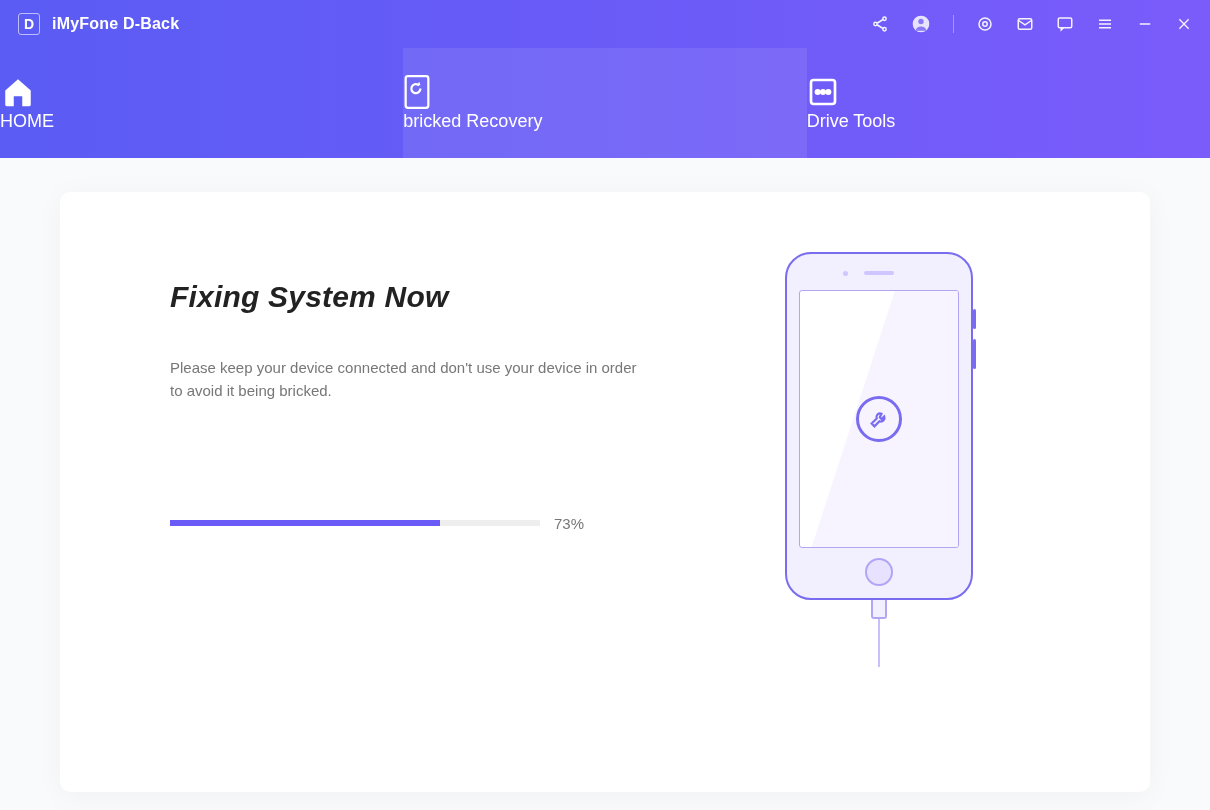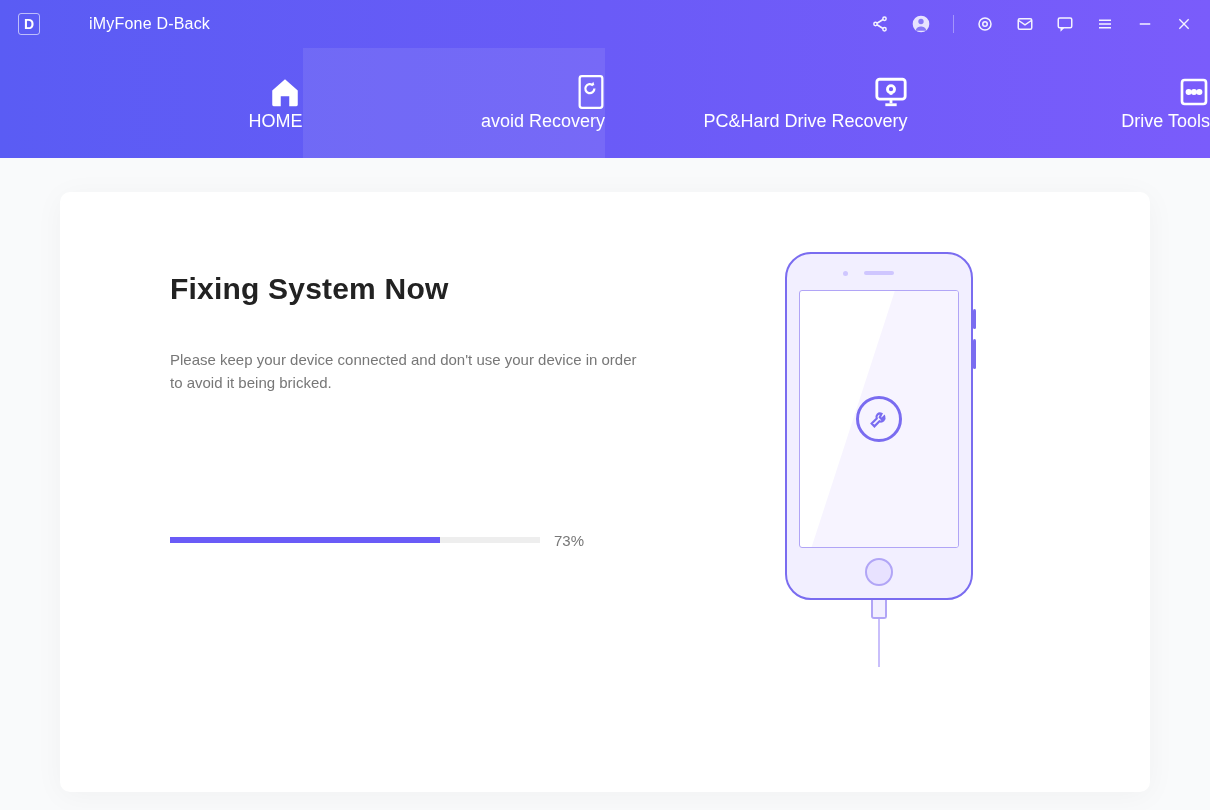--- a/index.html
+++ b/index.html
@@ -12,53 +12,53 @@
   background: linear-gradient(90deg, #5a5cf4 0%, #6a5bf7 50%, #7a5cfb 100%);
   display: flex;
   align-items: center;
   padding: 0 18px;
   color: #fff;
 }
 .titlebar .app-logo {
   width: 22px; height: 22px; border: 1px solid rgba(255,255,255,0.6); border-radius: 3px;
   display: flex; align-items: center; justify-content: center; font-size: 14px; font-weight: 600; margin-right: 12px;
 }
-.titlebar .app-title { font-size: 16px; font-weight: 400; letter-spacing: .2px; margin-left: 37px; }
+.titlebar .app-title { font-size: 16px; font-weight: 700; letter-spacing: .2px; }
 .titlebar .spacer { flex: 1; }
 .titlebar .tb-ico { margin-left: 22px; display: flex; align-items: center; justify-content: center; opacity: .92; cursor: pointer; }
 .titlebar .divider { width: 1px; height: 18px; background: rgba(255,255,255,.35); margin-left: 22px; }
 
 
 .nav {
   height: 110px;
   background: linear-gradient(90deg, #5a5cf4 0%, #6a5bf7 50%, #7a5cfb 100%);
   display: flex;
 }
 .nav-item {
-  flex: 1; color: #fff; display: flex; flex-direction: column; align-items: flex-end; justify-content: center;
+  flex: 1; color: #fff; display: flex; flex-direction: column; align-items: flex-start; justify-content: center;
   font-size: 18px; gap: 2px; cursor: pointer; position: relative;
 }
 .nav-item.active { background: rgba(255,255,255,0.09); }
 .nav-item .nav-ico { height: 34px; display: flex; align-items: center; justify-content: center; }
 
 
 .body-area { flex: 1; background: #f9fafb; display: flex; align-items: stretch; padding: 34px 60px 18px; }
 .card {
   flex: 1; background: #fff; border-radius: 10px;
   box-shadow: 0 4px 30px rgba(0,0,0,0.04);
   display: flex; padding: 60px 60px 40px 110px;
 }
 .card .left { flex: 1.05; display: flex; flex-direction: column; padding-right: 30px; }
 .card .right { flex: 0.95; display: flex; align-items: flex-start; justify-content: center; padding-top: 0; }
 
-.heading { font-size: 30px; font-weight: 700; color: #222; margin-top: 20px; margin-bottom: 42px; letter-spacing: .2px; }
-.desc { font-size: 15px; color: #777; line-height: 1.55; margin-bottom: 22px; }
+.heading { font-size: 30px; font-weight: 700; color: #222; margin-top: 28px; margin-bottom: 42px; letter-spacing: .2px; font-style: italic; }
+.desc { font-size: 15px; color: #777; line-height: 1.55; margin-bottom: 36px; }
 .desc2 { font-size: 15px; color: #777; line-height: 1.55; }
 
-.progress-row { margin-top: 115px; display: flex; align-items: center; gap: 14px; }
+.progress-row { margin-top: 76px; display: flex; align-items: center; gap: 14px; }
 .progress-bar { width: 370px; height: 6px; background: #eee; position: relative; }
 .progress-fill { position: absolute; left: 0; top: 0; bottom: 0; background: #6a5bf7; }
 .progress-label { font-size: 15px; color: #777; }
 
 
 .phone-wrap { display: flex; flex-direction: column; align-items: center; }
 .phone {
   width: 188px; height: 348px;
   border: 2.5px solid #7a6cf0; border-radius: 26px;
   background: #f2efff;
@@ -172,33 +172,21 @@
       <span>HOME</span>
     </div>
     <div class="nav-item active">
       <div class="nav-ico">
         <svg width="28" height="34" viewBox="0 0 24 30" fill="none" stroke="#fff" stroke-width="2">
           <rect x="2" y="1" width="20" height="28" rx="2"></rect>
           <path d="M15 12a4 4 0 1 1-1.2-2.8"></path>
             <polyline points="14,6 15,9 12,9" fill="#fff" stroke="none"></polyline>
         </svg>
       </div>
-      <span>avoid Recovery</span>
-    </div>
-    <div class="nav-item">
-      <div class="nav-ico">
-        <svg width="34" height="34" viewBox="0 0 24 24" fill="none" stroke="#fff" stroke-width="2">
-          <rect x="2" y="3" width="20" height="14" rx="2"></rect>
-          <circle cx="12" cy="10" r="2.5"></circle>
-            <line x1="12" y1="12.5" x2="12" y2="14"></line>
-          <line x1="12" y1="17" x2="12" y2="20"></line>
-            <line x1="8" y1="21" x2="16" y2="21"></line>
-        </svg>
-      </div>
-      <span>PC&amp;Hard Drive Recovery</span>
+      <span>bricked Recovery</span>
     </div>
     <div class="nav-item">
       <div class="nav-ico">
         <svg width="32" height="32" viewBox="0 0 24 24" fill="none" stroke="#fff" stroke-width="2">
           <rect x="3" y="3" width="18" height="18" rx="2"></rect>
           <circle cx="8" cy="12" r="1.3" fill="#fff"></circle>
             <circle cx="12" cy="12" r="1.3" fill="#fff"></circle>
             <circle cx="16" cy="12" r="1.3" fill="#fff"></circle>
         </svg>
       </div>

